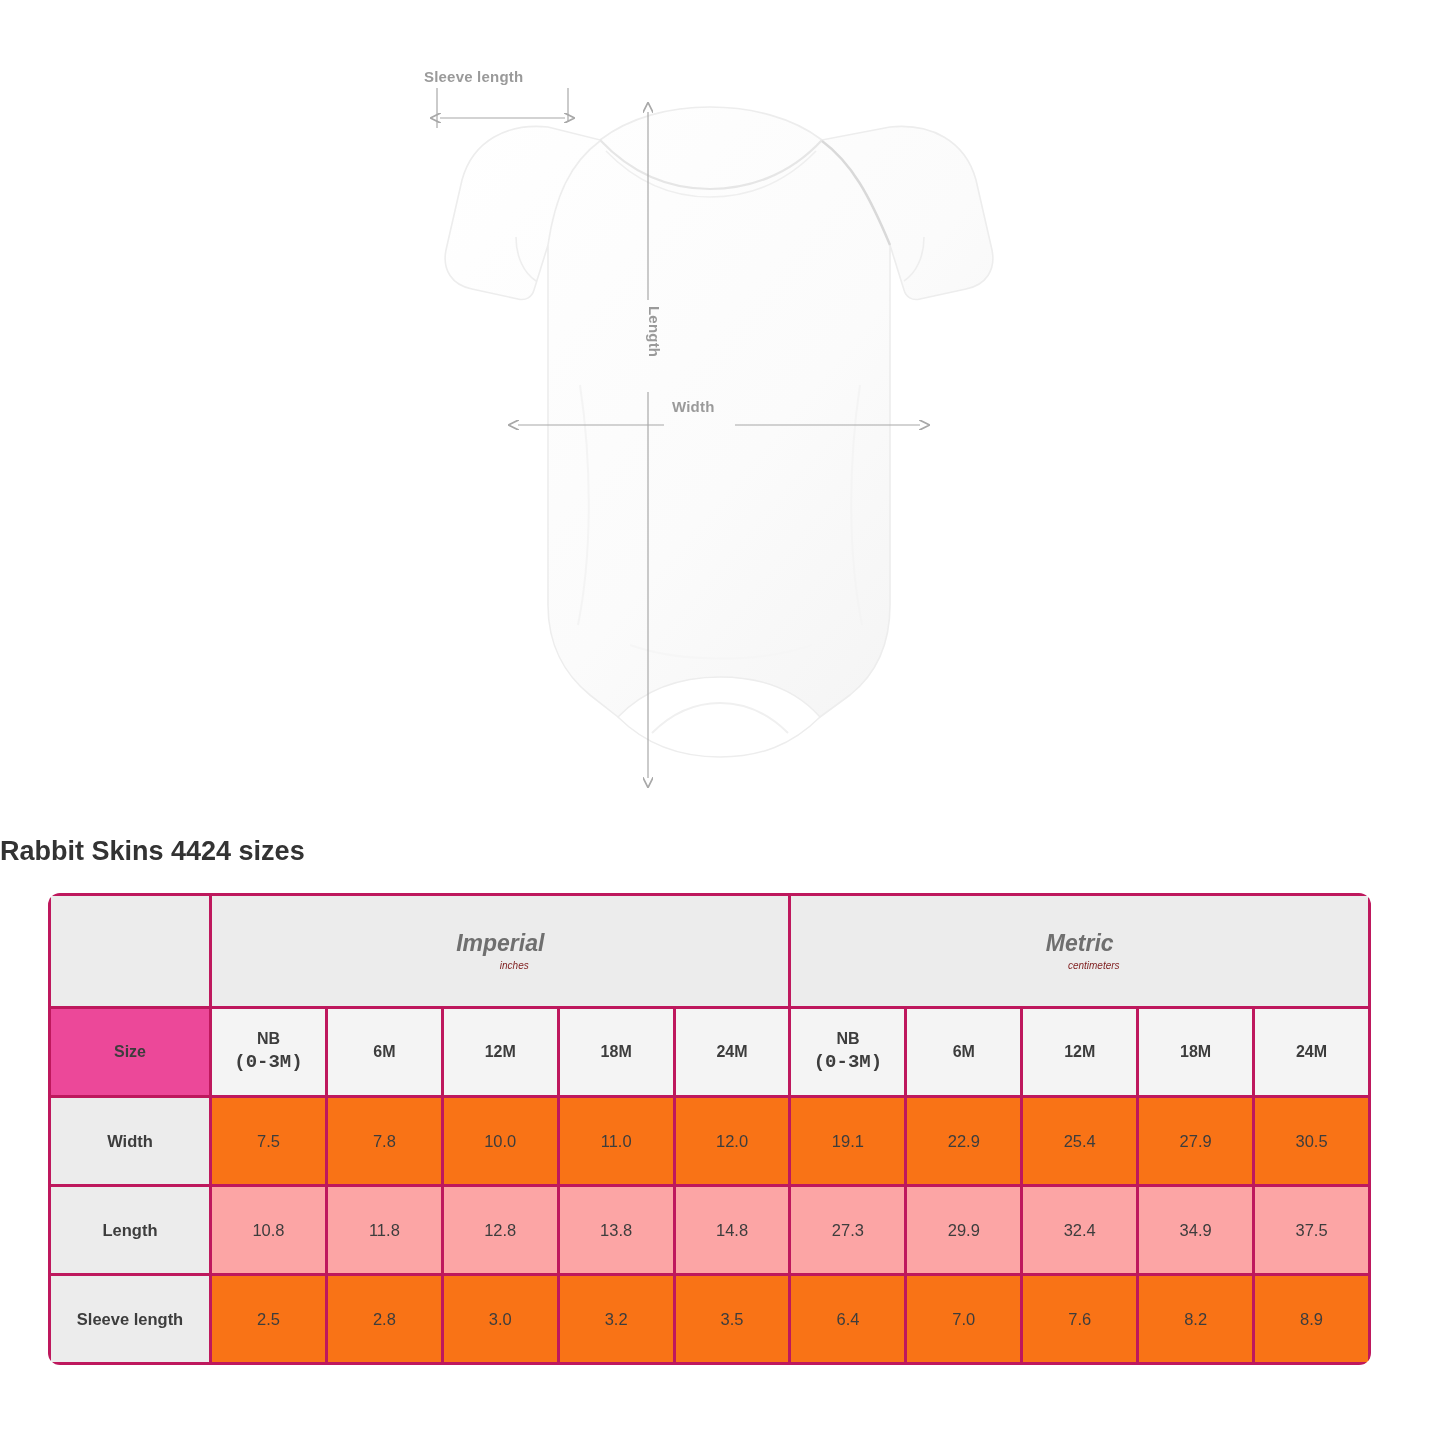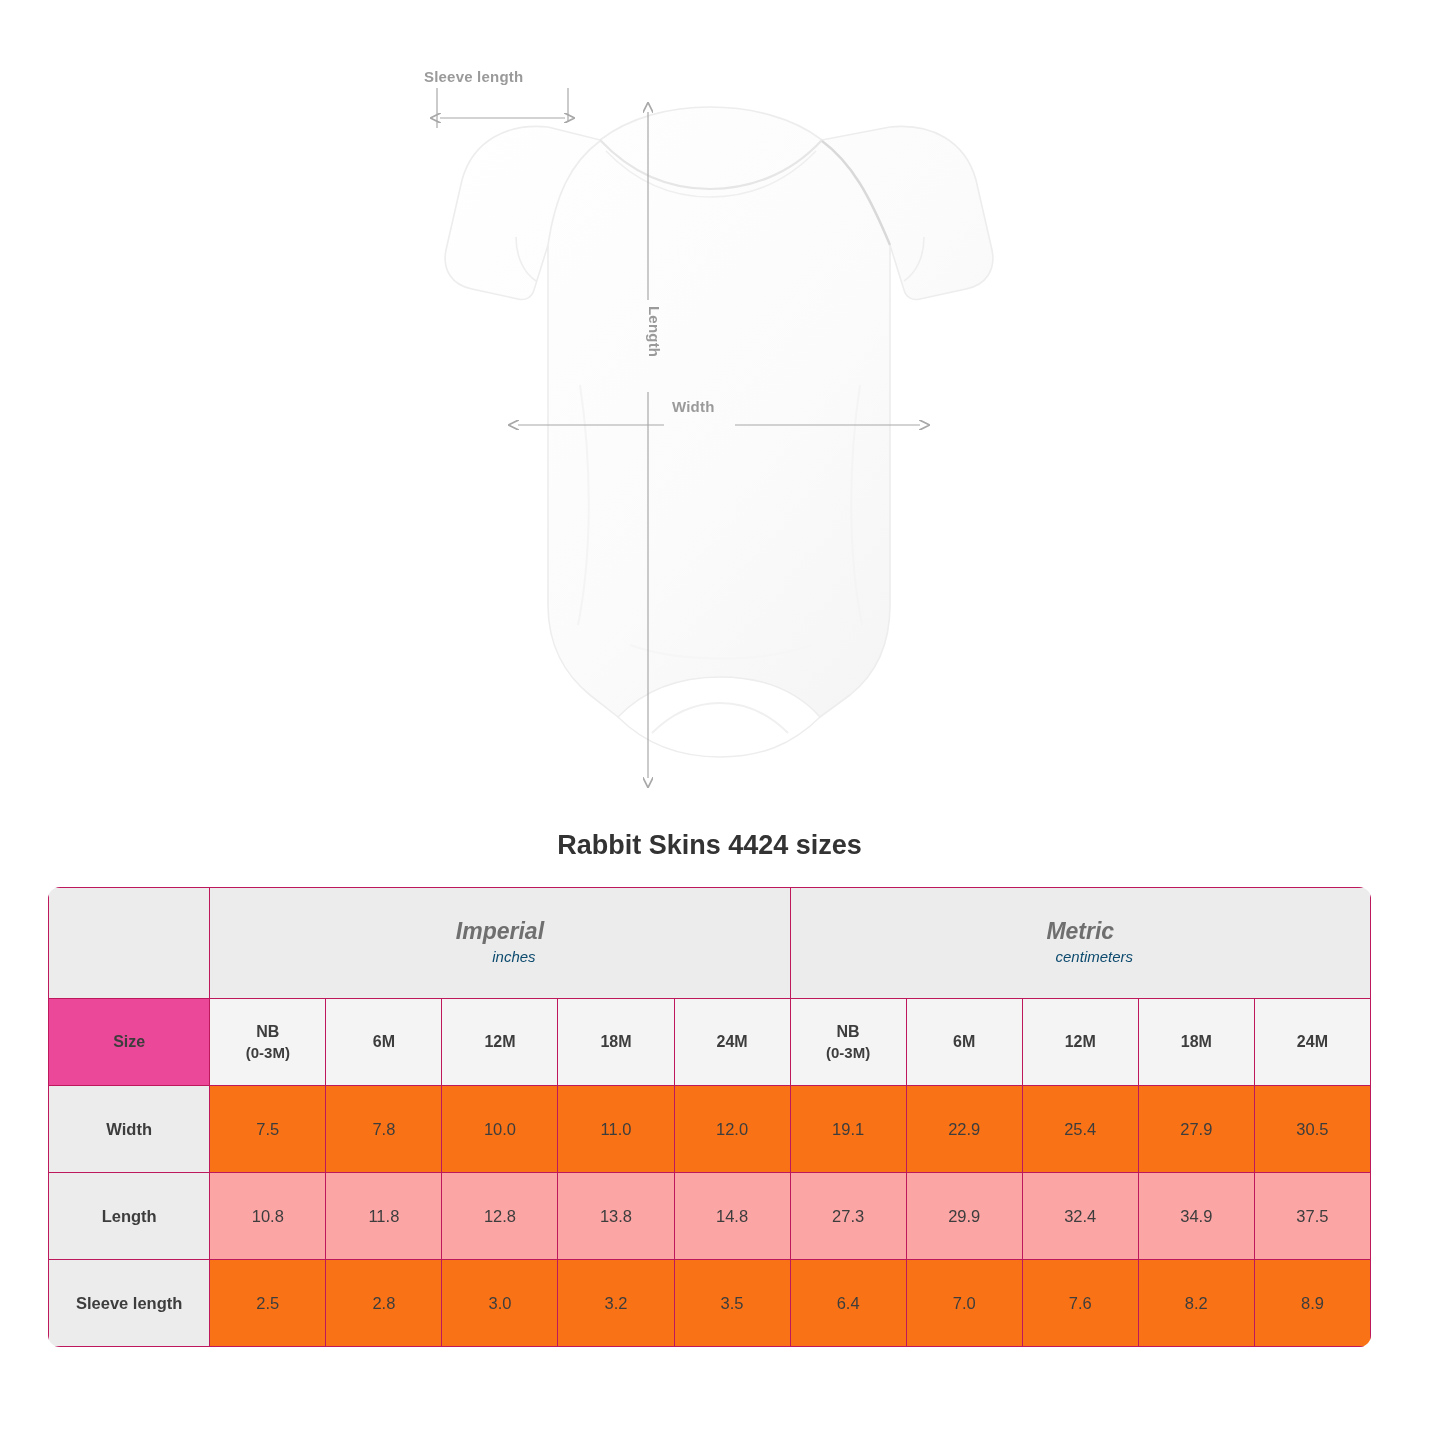--- a/index.html
+++ b/index.html
@@ -46,22 +46,22 @@
   .lbl-sleeve { left: 424px; top: 68px; }
   .lbl-width  { left: 672px; top: 398px; }
   .lbl-length {
     left: 646px; top: 306px;
     writing-mode: vertical-rl;
     text-orientation: mixed;
   }
 
   
   .titleblock {
-    text-align: center;
-    margin-top: 10px;
+    text-align: left;
+    margin-top: 16px;
   }
   .chart-title {
     font-size: 27px;
     font-weight: bold;
     color: #333333;
     margin: 0 0 14px 0;
   }
   .chart-note {
     font-size: 16.5px;
     font-style: italic;
@@ -74,41 +74,41 @@
     margin: 26px 48px 0 48px;
     border-radius: 12px;
     overflow: hidden;
   }
   table.size-table {
     width: 100%;
     border-collapse: collapse;
     table-layout: fixed;
   }
   table.size-table td, table.size-table th {
-    border: 1px solid #be185d;
+    border: 3px solid #be185d;
     text-align: center;
     vertical-align: middle;
   }
   .unit-row td {
     background: #ececec;
     height: 110px;
     padding: 0;
   }
   .unit-row td.empty { background: #ececec; }
   .unit-name {
     font-size: 23px;
     font-weight: bold;
     font-style: italic;
     color: #6f6f6f;
     line-height: 1.25;
   }
   .unit-sub {
-    font-size: 15px;
+    font-size: 10px;
     font-style: italic;
-    color: #0c4a6e;
+    color: #7f1d1d;
     line-height: 1.5;
     padding-left: 28px;
   }
   .hdr-row td {
     background: #f4f4f4;
     height: 84px;
     font-size: 16px;
     font-weight: bold;
     color: #3d3d3d;
     line-height: 1.35;
@@ -122,21 +122,21 @@
   }
   .data-row.alt td { background: #f97316; }
   .data-row td.rowlabel {
     font-weight: bold;
     font-size: 16.5px;
     background: #ececec;
   }
   .data-row.alt td.rowlabel { background: #ececec; }
   .col-label { width: 12.2%; }
   .col-data { width: 8.78%; }
-  .small-sub { font-size: 15px; font-weight: bold; }
+  .small-sub { font-size: 19px; font-weight: bold; font-family: Liberation Mono, monospace; }
 </style>
 </head>
 <body>
 
 <div class="page">
 
   <div class="illustration">
 
     <div class="garment-wrap">
       <svg class="garment-svg" width="600" height="700" viewBox="0 0 600 700" xmlns="http://www.w3.org/2000/svg">

